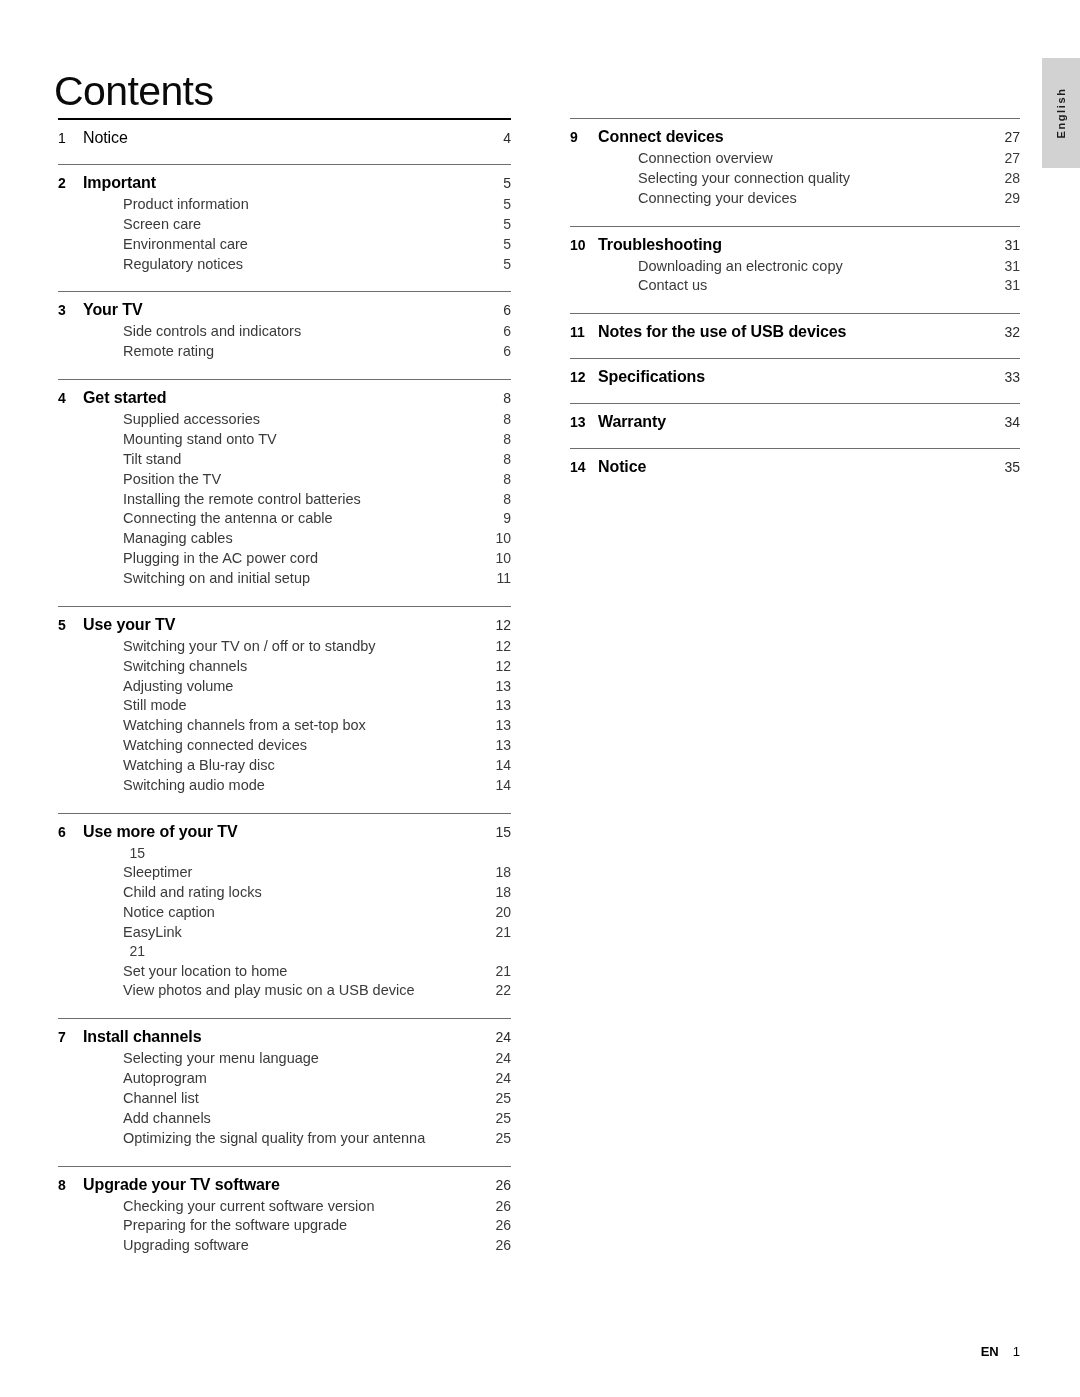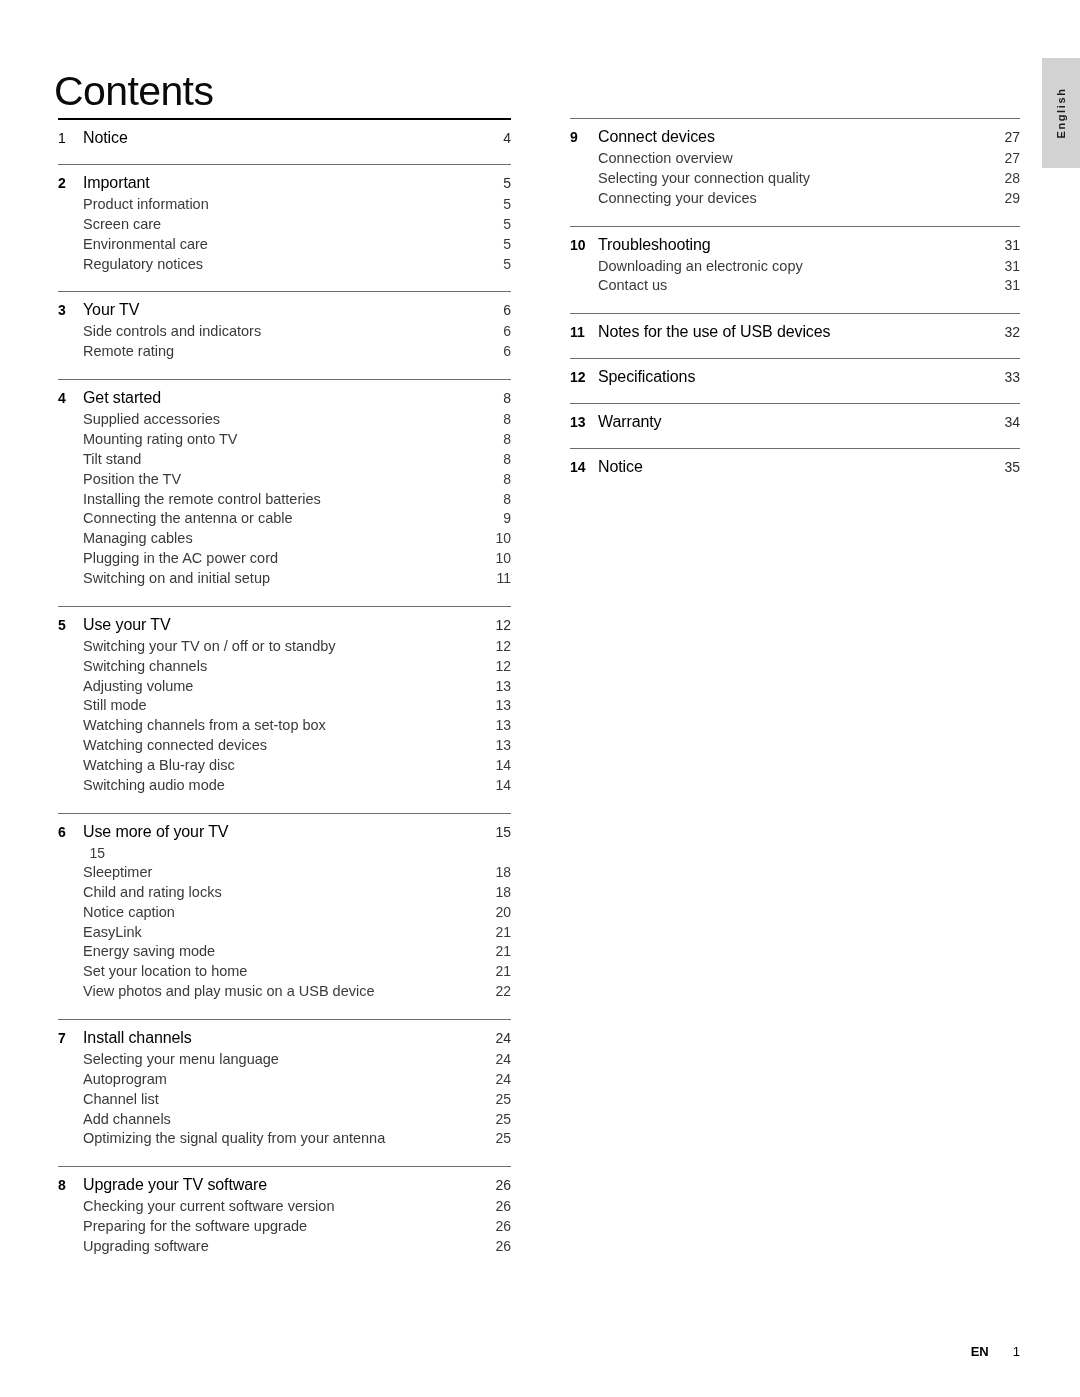--- a/index.html
+++ b/index.html
@@ -79,21 +79,21 @@
     width: 25px;
     font-size: 14px;
     font-weight: 700;
     color: #000000;
   }
   .col-right .num { width: 28px; }
 
   .heading .title {
     flex: 1 1 auto;
     font-size: 16px;
-    font-weight: 400;
+    font-weight: 700;
     color: #000000;
     letter-spacing: -0.1px;
   }
   .heading.regular .title,
   .heading.regular .num {
     font-weight: 400;
   }
   .heading .pg {
     flex: 0 0 auto;
     font-size: 14px;
@@ -101,20 +101,21 @@
     color: #2b2b2b;
     text-align: right;
     min-width: 22px;
   }
   .heading {
     margin-bottom: 3px;
   }
 
   .sub {
     margin-bottom: 0;
+    gap: 40px;
   }
   .sub .spacer {
     flex: 0 0 auto;
     width: 25px;
   }
   .col-right .sub .spacer { width: 28px; }
   .sub .title {
     flex: 1 1 auto;
     font-size: 14.5px;
     font-weight: 400;
@@ -131,21 +132,21 @@
     line-height: 1.37;
   }
 
   
   .footer {
     position: absolute;
     right: 60px;
     bottom: 38px;
     display: flex;
     align-items: baseline;
-    gap: 24px;
+    gap: 14px;
     font-size: 13px;
   }
   .footer .lang { font-weight: 700; color: #000; }
   .footer .pageno { font-weight: 400; color: #000; }
 </style>
 </head>
 <body>
 
 <h1 class="page-title">Contents</h1>
 
@@ -211,21 +212,21 @@
         <span class="title">Get started</span>
         <span class="pg">8</span>
       </div>
       <div class="row sub">
         <span class="spacer"></span>
         <span class="title">Supplied accessories</span>
         <span class="pg">8</span>
       </div>
       <div class="row sub">
         <span class="spacer"></span>
-        <span class="title">Mounting rating onto TV</span>
+        <span class="title">Mounting stand onto TV</span>
         <span class="pg">8</span>
       </div>
       <div class="row sub">
         <span class="spacer"></span>
         <span class="title">Tilt stand</span>
         <span class="pg">8</span>
       </div>
       <div class="row sub">
         <span class="spacer"></span>
         <span class="title">Position the TV</span>
@@ -329,21 +330,20 @@
         <span class="title">Notice caption</span>
         <span class="pg">20</span>
       </div>
       <div class="row sub">
         <span class="spacer"></span>
         <span class="title">EasyLink</span>
         <span class="pg">21</span>
       </div>
       <div class="row sub">
         <span class="spacer"></span>
-        <span class="title">Energy saving mode</span>
         <span class="pg">21</span>
       </div>
       <div class="row sub">
         <span class="spacer"></span>
         <span class="title">Set your location to home</span>
         <span class="pg">21</span>
       </div>
       <div class="row sub">
         <span class="spacer"></span>
         <span class="title">View photos and play music on a USB device</span>

